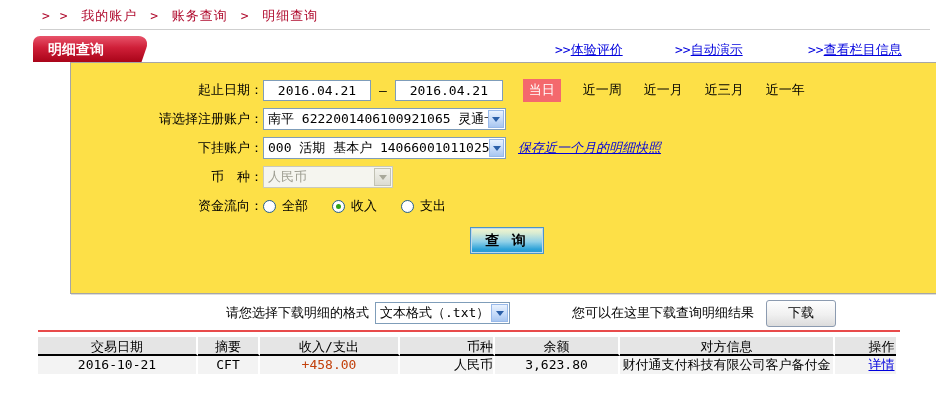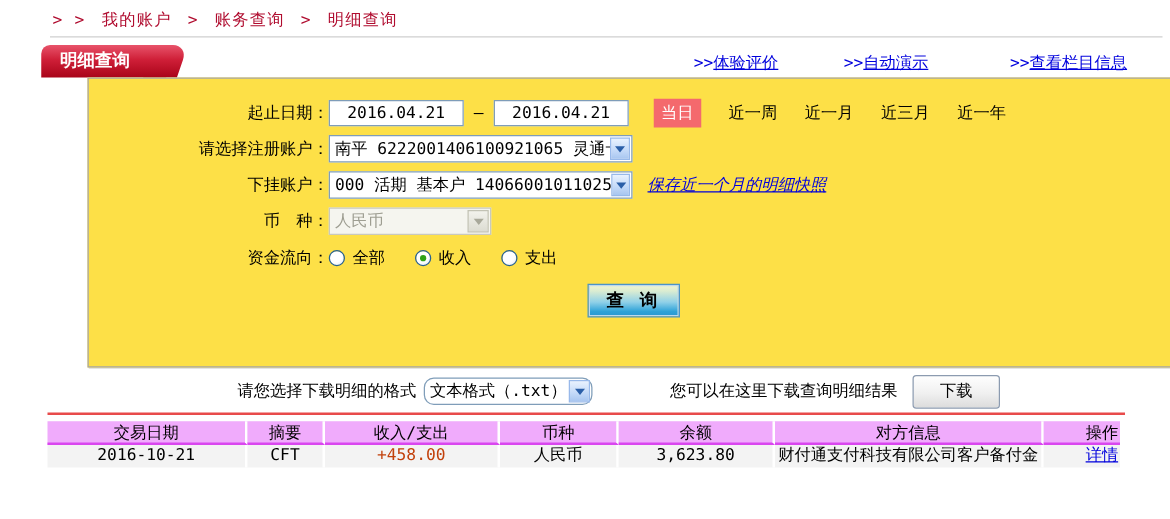--- a/index.html
+++ b/index.html
@@ -29,21 +29,21 @@
   .frow { display:flex; align-items:center; height:22px; margin-bottom:7px; }
   .flabel { width:192px; text-align:right; flex-shrink:0; white-space:pre; }
 
   .dinput { width:108px; height:21px; border:1px solid #7f9db9; background:#fff; text-align:center;
             font:inherit; color:#000; }
   .dash { margin:0 8px; }
   .badge { margin-left:20px; background:#f4696d; color:#fff; padding:2px 6px 3px; cursor:pointer; }
   .qopt { margin-left:22px; cursor:pointer; }
 
   .xsel { height:22px; border:1px solid #7f9db9; background:#fff; display:flex; align-items:center; cursor:pointer; }
-  .w243 { width:243px; } .w130 { width:130px; } .w135 { width:135px;border-radius:8px; }
+  .w243 { width:243px; } .w130 { width:130px; } .w135 { width:135px; }
   .xsel-text { padding-left:4px; white-space:nowrap; overflow:hidden; }
   .xsel-arrow { width:17px; height:18px; margin-left:auto; margin-right:1px;
             background:linear-gradient(180deg,#e9f2fe 0%,#c3d9f8 60%,#a8c6f0 100%);
             border:1px solid #98b9ea; display:flex; align-items:center; justify-content:center; }
   .tri { width:0; height:0; border:4px solid transparent; border-top:5px solid #2b5fa8; margin-top:5px; }
   .xsel.disabled { border-color:#c9c9bd; background:#f5f5ef; color:#9e9e92; cursor:default; }
   .xsel.disabled .xsel-arrow { background:linear-gradient(180deg,#f2f2ec,#dcdcd2); border-color:#c2c2b4; }
   .xsel.disabled .tri { border-top-color:#a8a89a; }
   .snap-link { margin-left:12px; color:#0000dd; text-decoration:underline; cursor:pointer;font-style:italic; }
 
@@ -55,35 +55,35 @@
   .radio-label { margin:0 24px 0 6px; }
 
   .btnrow { display:flex; justify-content:center; margin-top:10px; }
   .query-btn { width:74px; height:27px; border:1px solid #4d94c6; border-radius:0;
            background:linear-gradient(180deg,#f4f5cf 0%,#d9ecd2 20%,#8fd0e8 55%,#2da2d8 85%,#2b97d0 100%);
            font:inherit; font-weight:bold; font-size:14px; letter-spacing:2px; cursor:pointer;
            box-shadow:0 0 0 1px #bfd9ec inset; }
 
   
   .dlrow { position:absolute; left:190px; top:301px; display:flex; align-items:center; height:24px; }
-  .dl-fmt-label { margin-right:6px; }
+  .dl-fmt-label { margin-right:6px;margin-left:36px; }
   .dl-hint { margin-left:62px; }
   .dl-btn { margin-left:12px; width:70px; height:27px; border:1px solid #8c9bb0; border-radius:3px;
            background:linear-gradient(180deg,#fefefe 0%,#f0f0f0 55%,#dcdcdc 100%);
            font:inherit; cursor:pointer; }
 
   
   .redline { position:absolute; left:38px; top:330px; width:862px; height:2px; background:#e84b4b; }
   .tbl { position:absolute; left:38px; top:337px; width:858px; }
   .trow { display:flex; }
-  .tcell { height:19px; line-height:19px; text-align:center; background:#f0abfc; border-right:2px solid #fff;
-           border-bottom:2px solid #d946ef; overflow:hidden; white-space:nowrap; }
+  .tcell { height:19px; line-height:19px; text-align:center; background:#e5e5e5; border-right:2px solid #fff;
+           border-bottom:2px solid #000000; overflow:hidden; white-space:nowrap; }
   .trow.data .tcell { background:#f3f3f3; height:18px; line-height:18px; border-bottom:none; }
   .tcell:last-child { border-right:none; }
-  .c0{width:160px;} .c1{width:62px;} .c2{width:140px;} .c3{width:95px;} .c4{width:125px;} .c5{width:215px;} .c6{width:61px;padding-left:32px;}
+  .c0{width:160px;} .c1{width:62px;} .c2{width:140px;} .c3{width:95px;text-align:right;} .c4{width:125px;} .c5{width:215px;} .c6{width:61px;padding-left:32px;}
   .amt-in { color:#c2410c; }
   .act-link { color:#0000dd; text-decoration:underline; cursor:pointer; }
 </style>
 </head>
 <body>
 
 <div class="page">
 
   <div class="breadcrumb">
     <span>&gt; &gt;</span>

